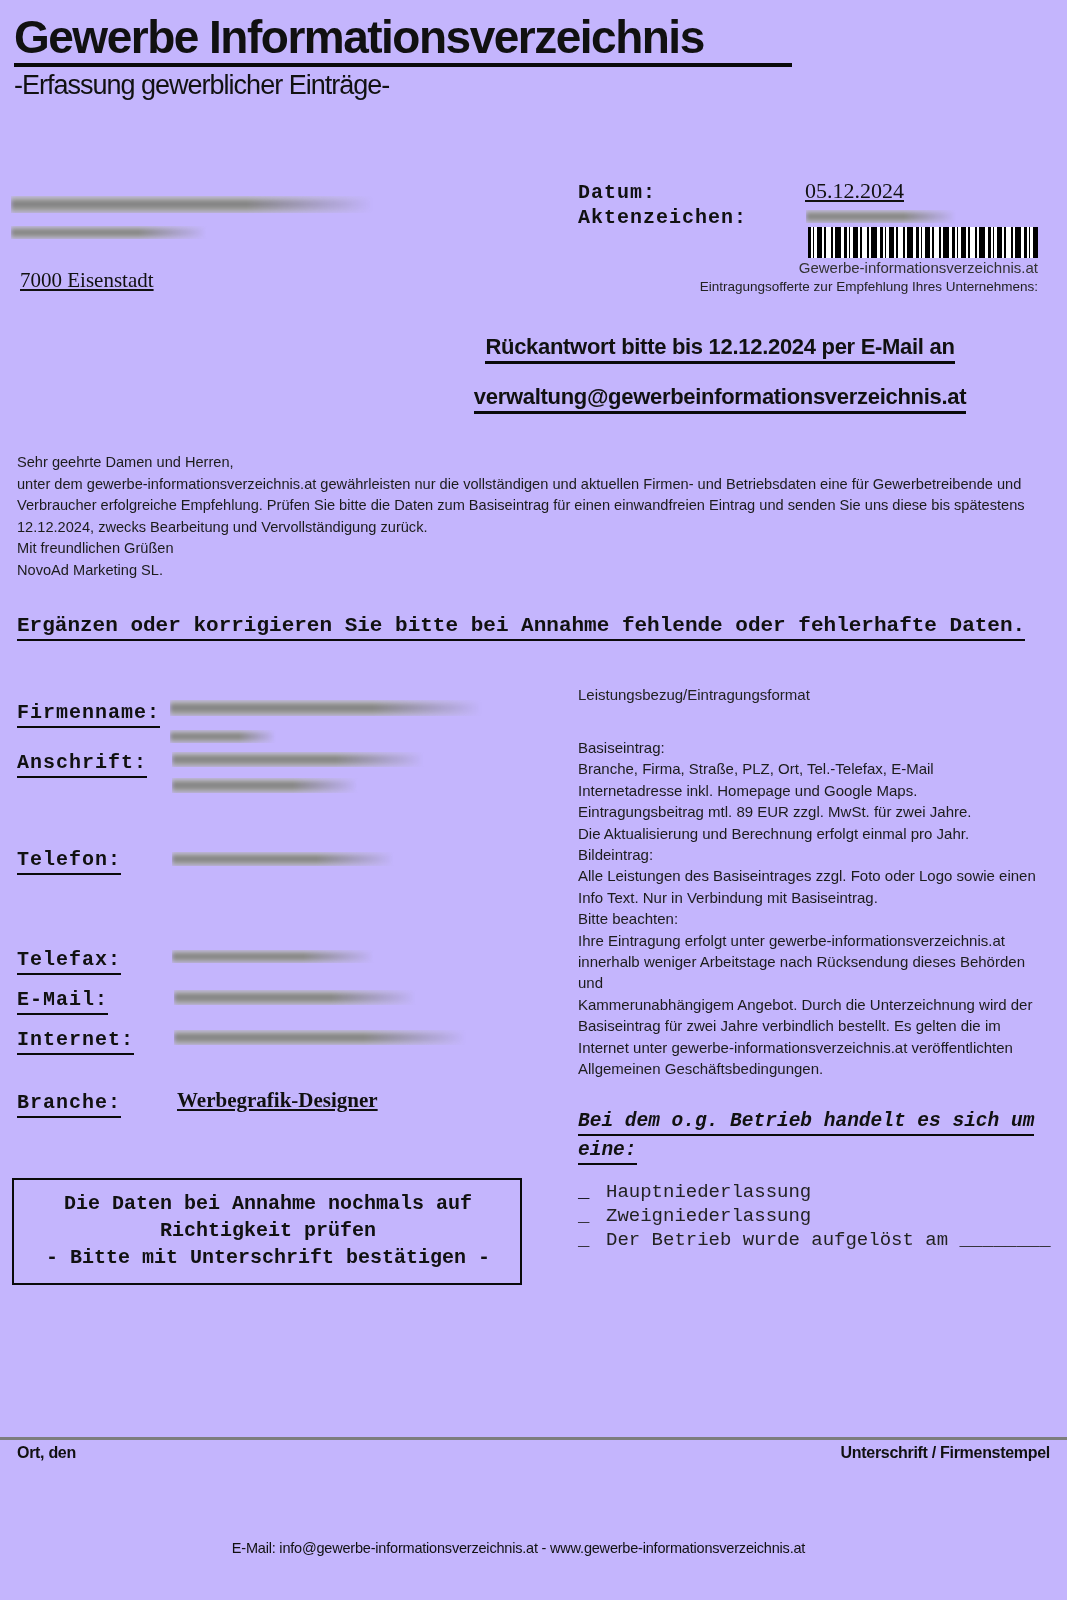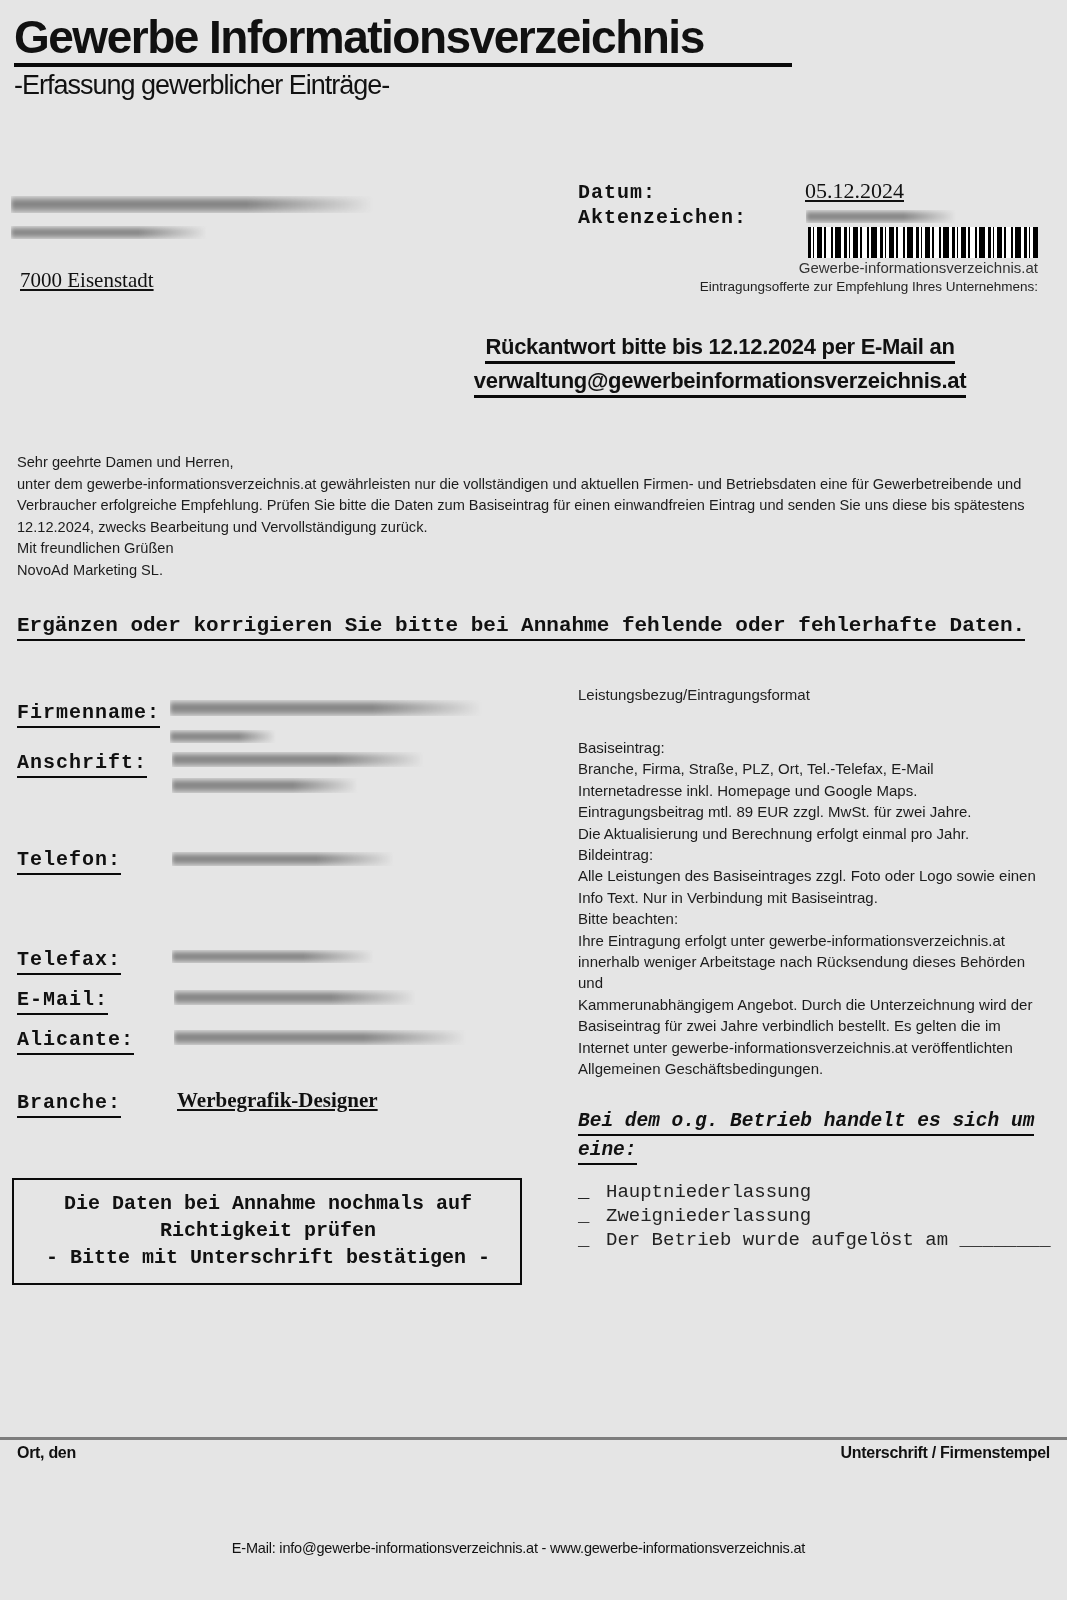--- a/index.html
+++ b/index.html
@@ -1,19 +1,19 @@
 <!DOCTYPE html>
 <html lang="de"><head>
 <meta charset="utf-8">
 <style>
   html,body{margin:0;padding:0;background:#ffffff;}
   .page{
     position:relative;
     width:1067px;height:1600px;
-    background:#e5e5e5;
+    background:#c4b5fd;
     color:#111;
     font-family:"Liberation Sans", sans-serif;
     overflow:hidden;
   }
   .abs{position:absolute;}
 
   
   .doc-title{
     left:14px;top:10px;
     font-size:46px;font-weight:bold;letter-spacing:-1.5px;
@@ -49,21 +49,21 @@
   }
   .addr1{left:11px;top:196px;width:362px;height:17px;}
   .addr2{left:11px;top:226px;width:196px;height:13px;}
   .city-line{left:20px;top:268px;font-size:21px;}
 
   
   .reply{left:420px;top:334px;width:600px;text-align:center;}
   .reply .rl{
     display:inline-block;
     font-size:22px;font-weight:bold;letter-spacing:-0.3px;
-    border-bottom:3px solid #0a0a0a;padding-bottom:1px;margin-bottom:4px;
+    border-bottom:3px solid #0a0a0a;padding-bottom:1px;margin-bottom:20px;
     white-space:nowrap;
   }
 
   
   .letter{left:17px;top:452px;width:1046px;font-size:14.6px;line-height:21.5px;color:#1c1c1c;}
 
   
   .section-heading{
     left:17px;top:614px;
     font-size:21px;font-weight:bold;
@@ -176,21 +176,21 @@
 
   <div class="abs mono field-label lbl-telefon">Telefon:</div>
   <div class="abs redact val-telefon"></div>
 
   <div class="abs mono field-label lbl-telefax">Telefax:</div>
   <div class="abs redact val-telefax"></div>
 
   <div class="abs mono field-label lbl-email">E-Mail:</div>
   <div class="abs redact val-email"></div>
 
-  <div class="abs mono field-label lbl-internet">Alicante:</div>
+  <div class="abs mono field-label lbl-internet">Internet:</div>
   <div class="abs redact val-internet"></div>
 
   <div class="abs mono field-label lbl-branche">Branche:</div>
   <div class="abs serif val-branche">Werbegrafik-Designer</div>
 
   <div class="abs svc-heading">Leistungsbezug/Eintragungsformat</div>
   <div class="abs svc-lines">Basiseintrag:
 Branche, Firma, Straße, PLZ, Ort, Tel.-Telefax, E-Mail
 Internetadresse inkl. Homepage und Google Maps.
 Eintragungsbeitrag mtl. 89 EUR zzgl. MwSt. für zwei Jahre.

